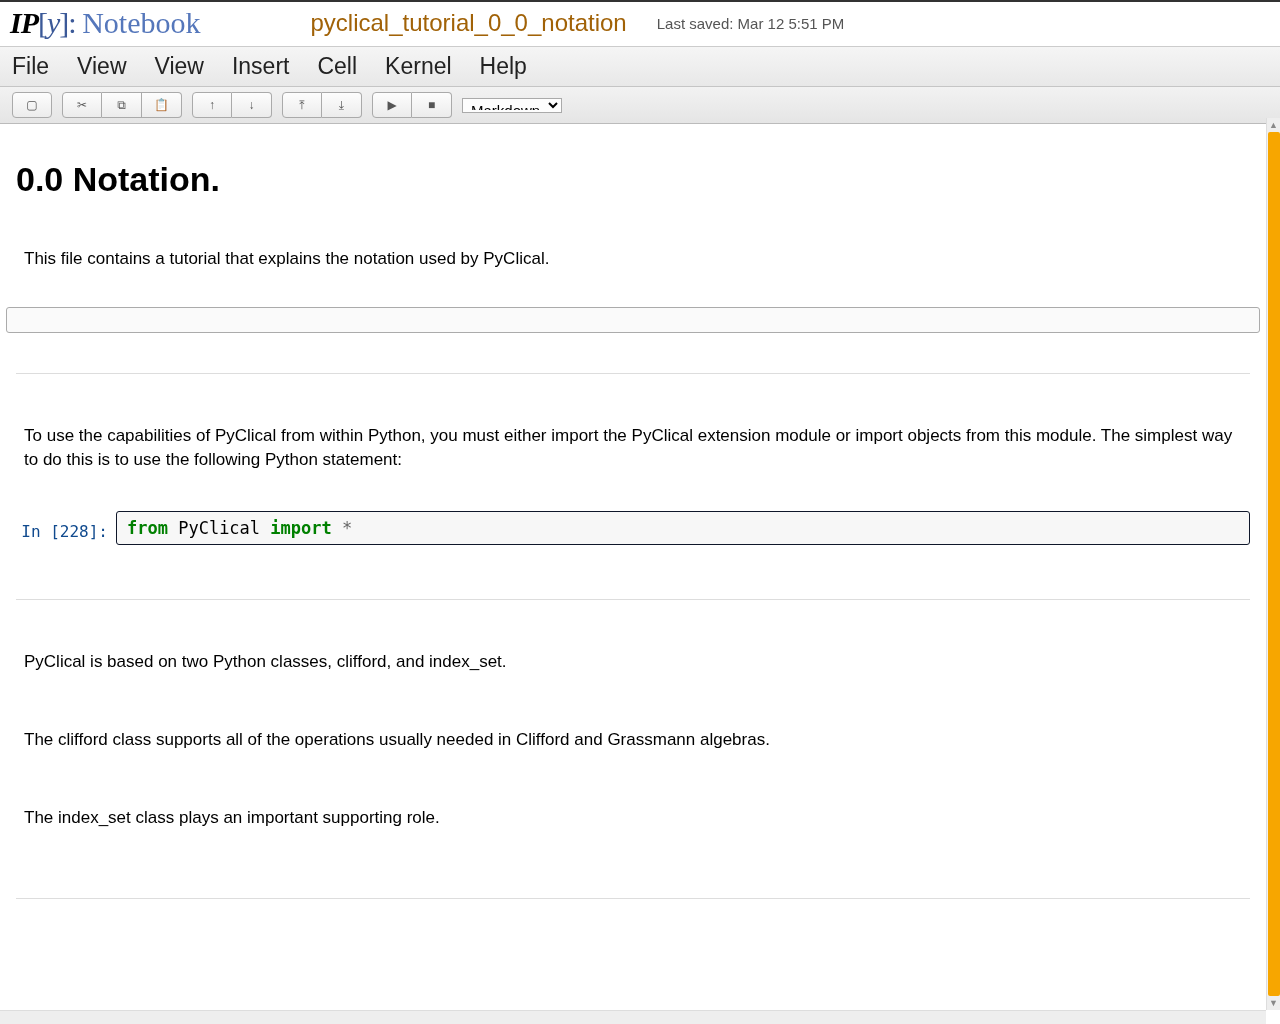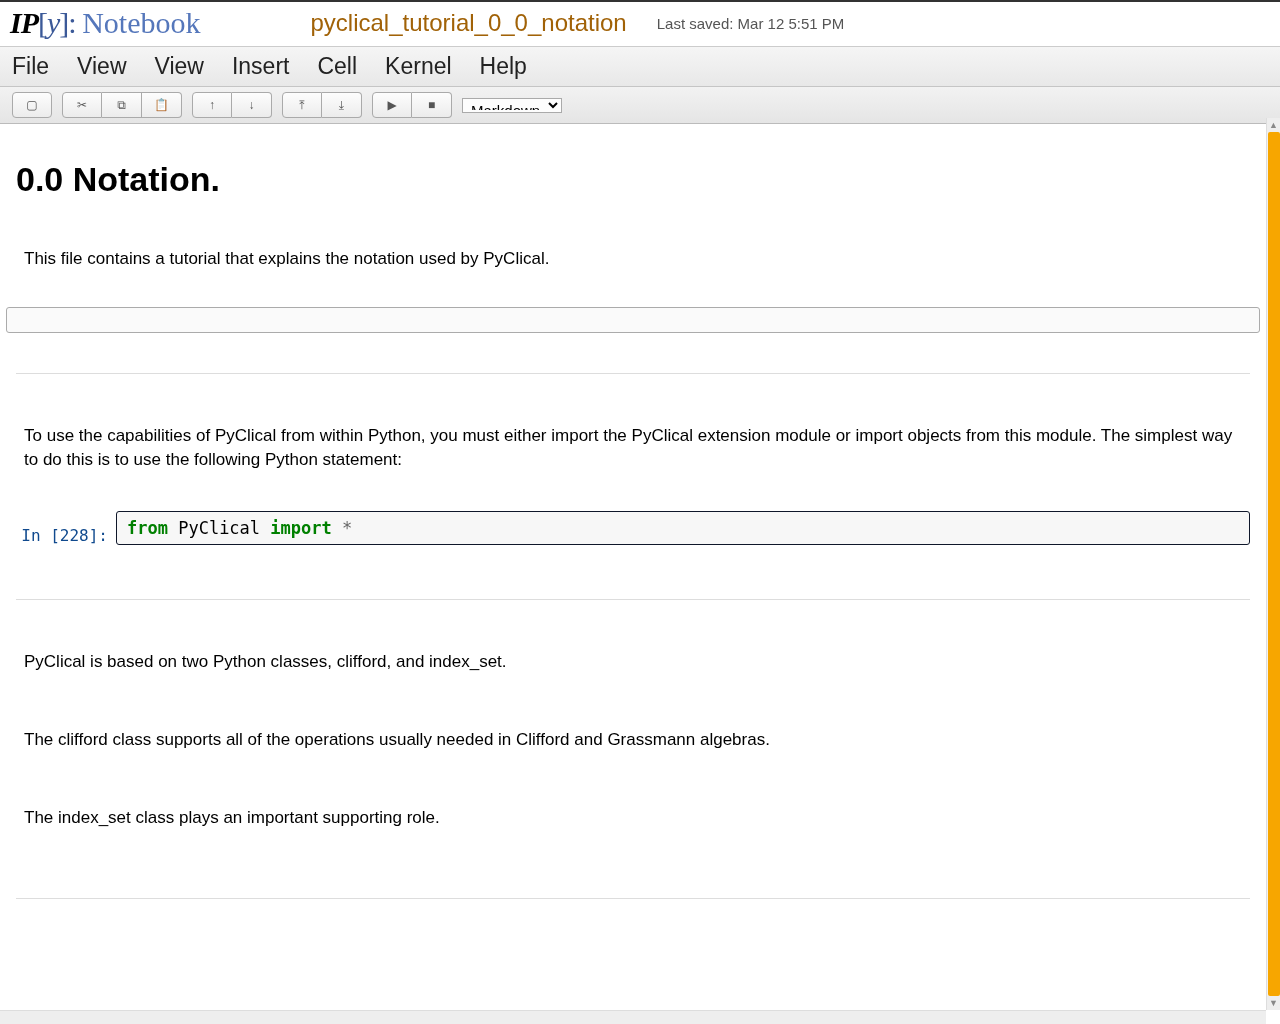--- a/index.html
+++ b/index.html
@@ -97,21 +97,21 @@
 .markdown h1 { font-size: 34px; font-weight: bold; margin: 24px 0 8px 0; }
 .markdown p { font-size: 17px; line-height: 1.4; margin: 14px 8px; }
 .markdown hr { border: none; border-top: 1px solid #ddd; margin: 28px 0 10px 0; }
 .selected-cell {
   border: 1px solid #ababab;
   border-radius: 3px;
   background: #fafafa;
   min-height: 26px;
   margin: 8px 2px;
 }
-.code-cell { display: flex; align-items: flex-end; margin-top: 10px; }
+.code-cell { display: flex; align-items: center; margin-top: 10px; }
 .prompt {
   font-family: monospace;
   font-size: 16px;
   color: #104a8e;
   width: 100px;
   text-align: right;
   padding-right: 8px;
   padding-top: 6px;
   flex-shrink: 0;
 }

